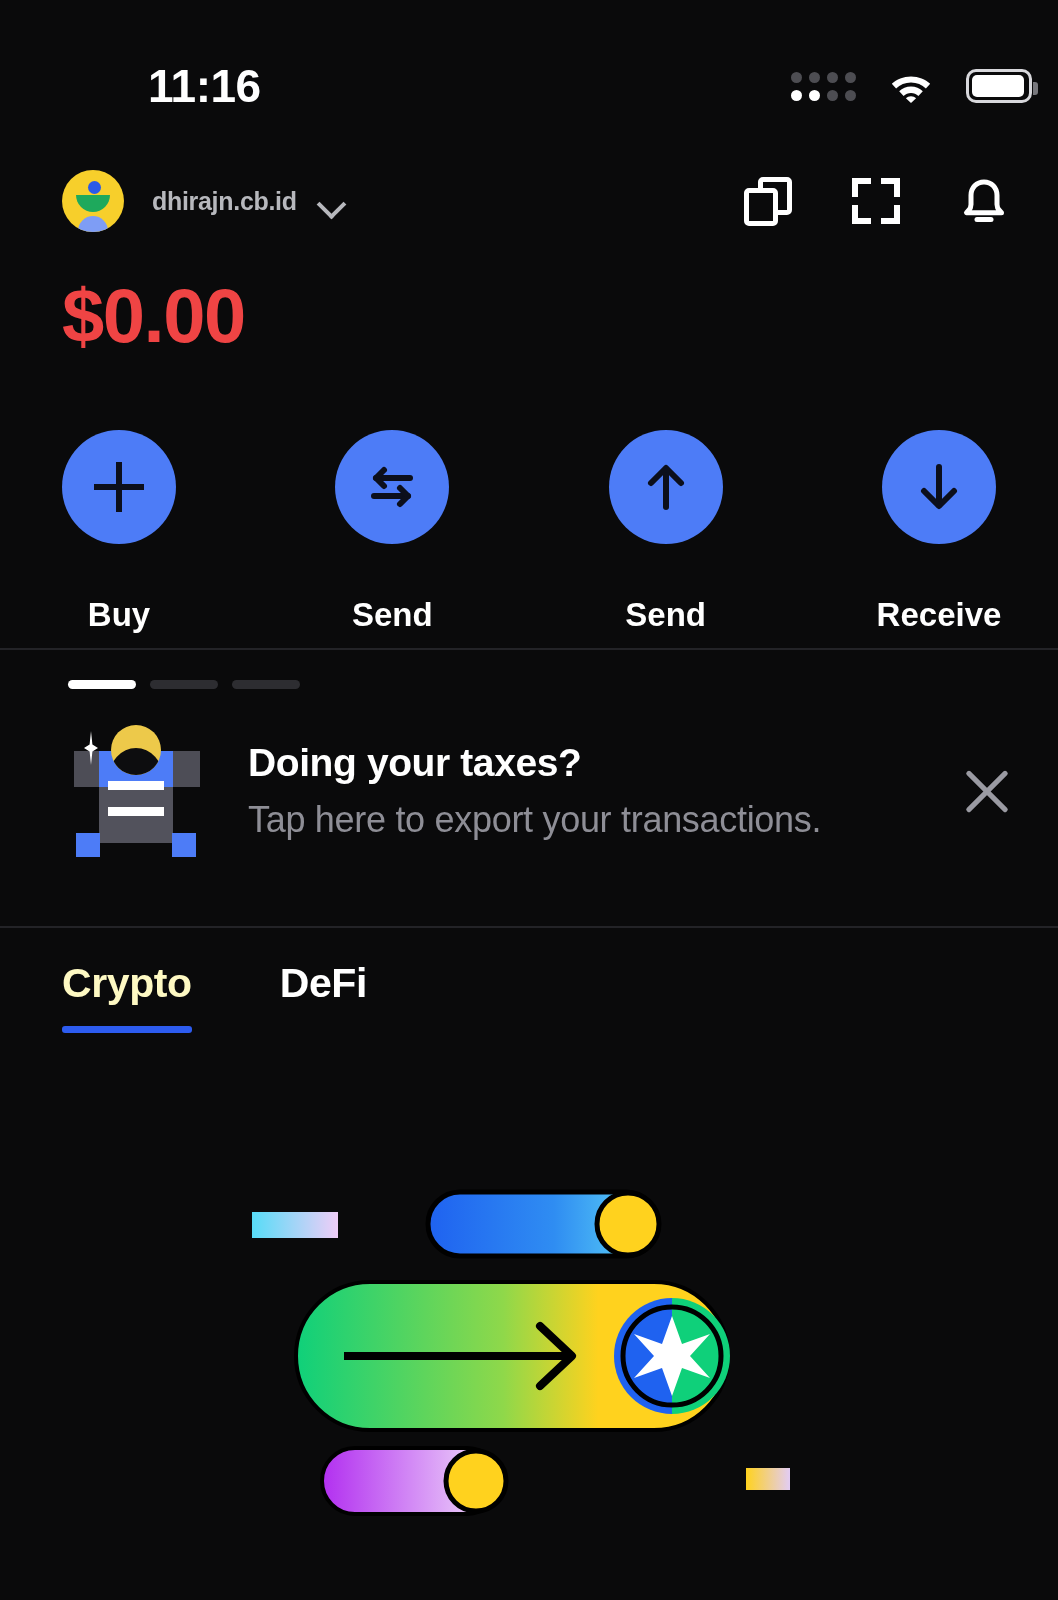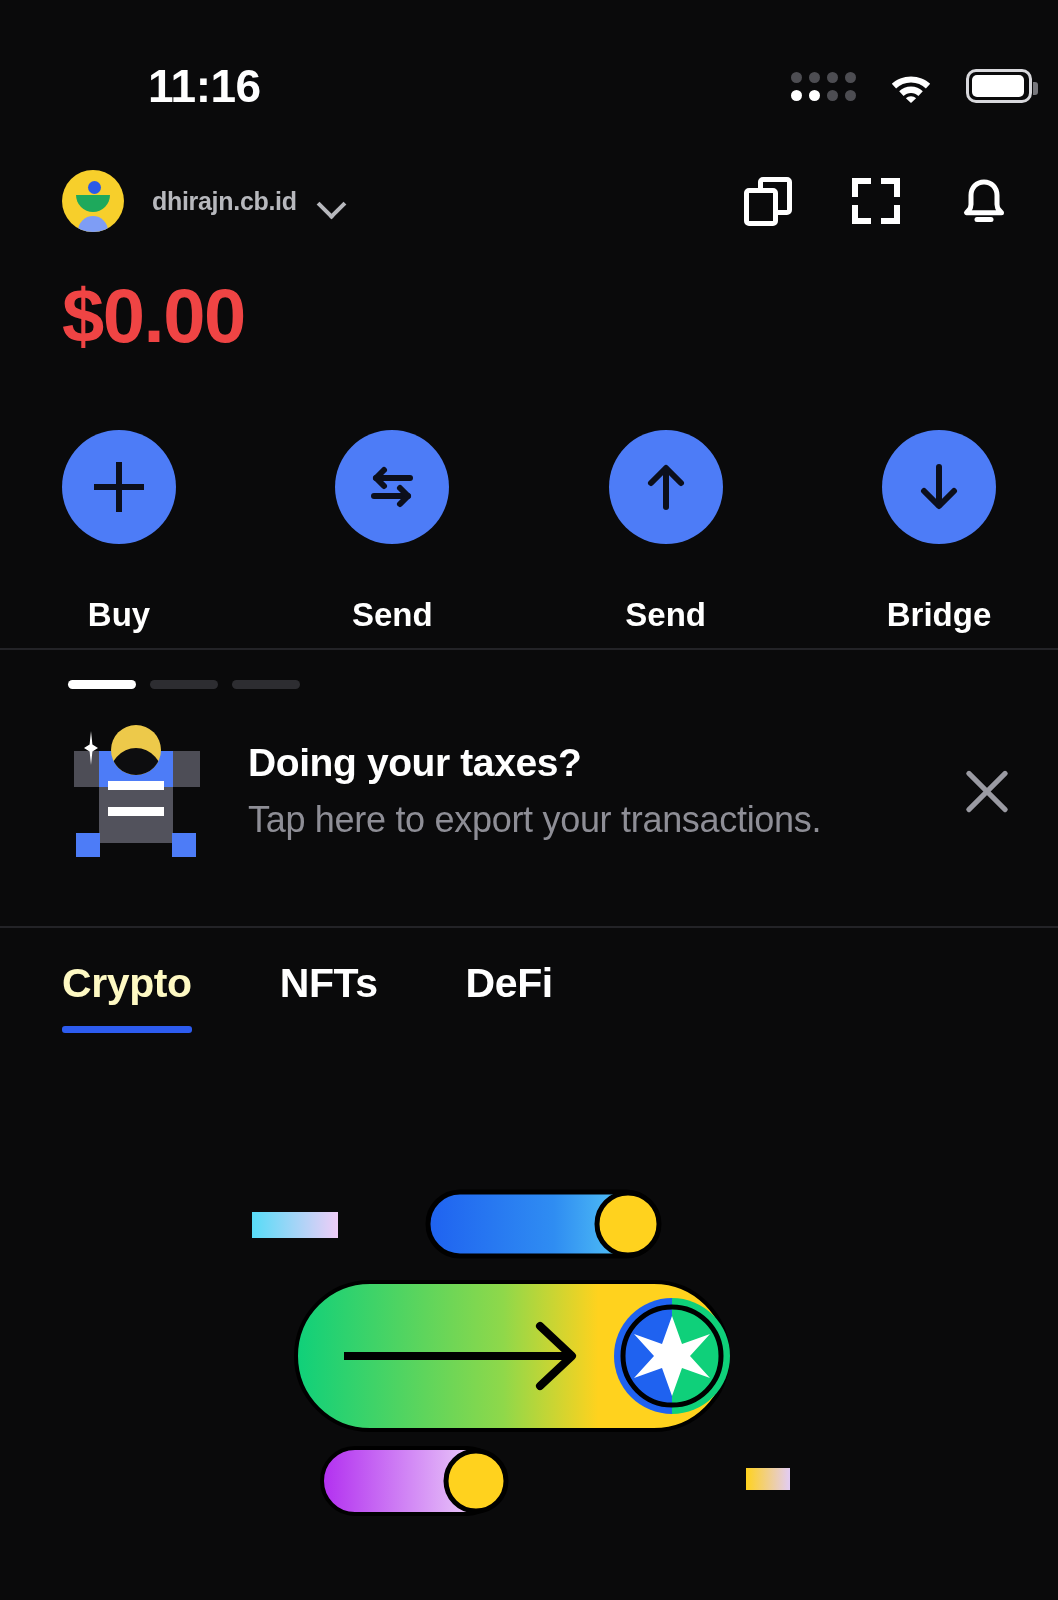--- a/index.html
+++ b/index.html
@@ -233,21 +233,21 @@
       <div class="action-label">Send</div>
     </div>
 
     <div class="action">
       <div class="action-circle">
         <svg width="60" height="60" viewBox="0 0 60 60">
           <line x1="30" y1="10" x2="30" y2="48" stroke="#0c0f1c" stroke-width="6" stroke-linecap="round"></line>
           <path d="M15 34l15 15 15-15" stroke="#0c0f1c" stroke-width="6" fill="none" stroke-linecap="round" stroke-linejoin="round"></path>
         </svg>
       </div>
-      <div class="action-label">Bridge</div>
+      <div class="action-label">Receive</div>
     </div>
   </div>
 
   <div class="divider" style="top:648px;"></div>
   <div class="divider" style="top:926px;"></div>
 
   <div class="pager">
     <span class="on"></span>
     <span></span>
     <span></span>
@@ -270,21 +270,20 @@
       <div class="promo-sub">Tap here to export your transactions.</div>
     </div>
     <div class="promo-close">
         <i></i>
         <i></i>
       </div>
   </div>
 
   <div class="tabs">
     <div class="tab active">Crypto</div>
-    <div class="tab">NFTs</div>
     <div class="tab">DeFi</div>
   </div>
 
   <div class="empty-art">
     <svg width="1058" height="400" viewBox="0 0 1058 400">
       <defs>
         <linearGradient id="gCyanPink" x1="0" y1="0" x2="1" y2="0">
           <stop offset="0%" stop-color="#57dcf7"></stop>
             <stop offset="100%" stop-color="#efcdf7"></stop>
         </linearGradient>

